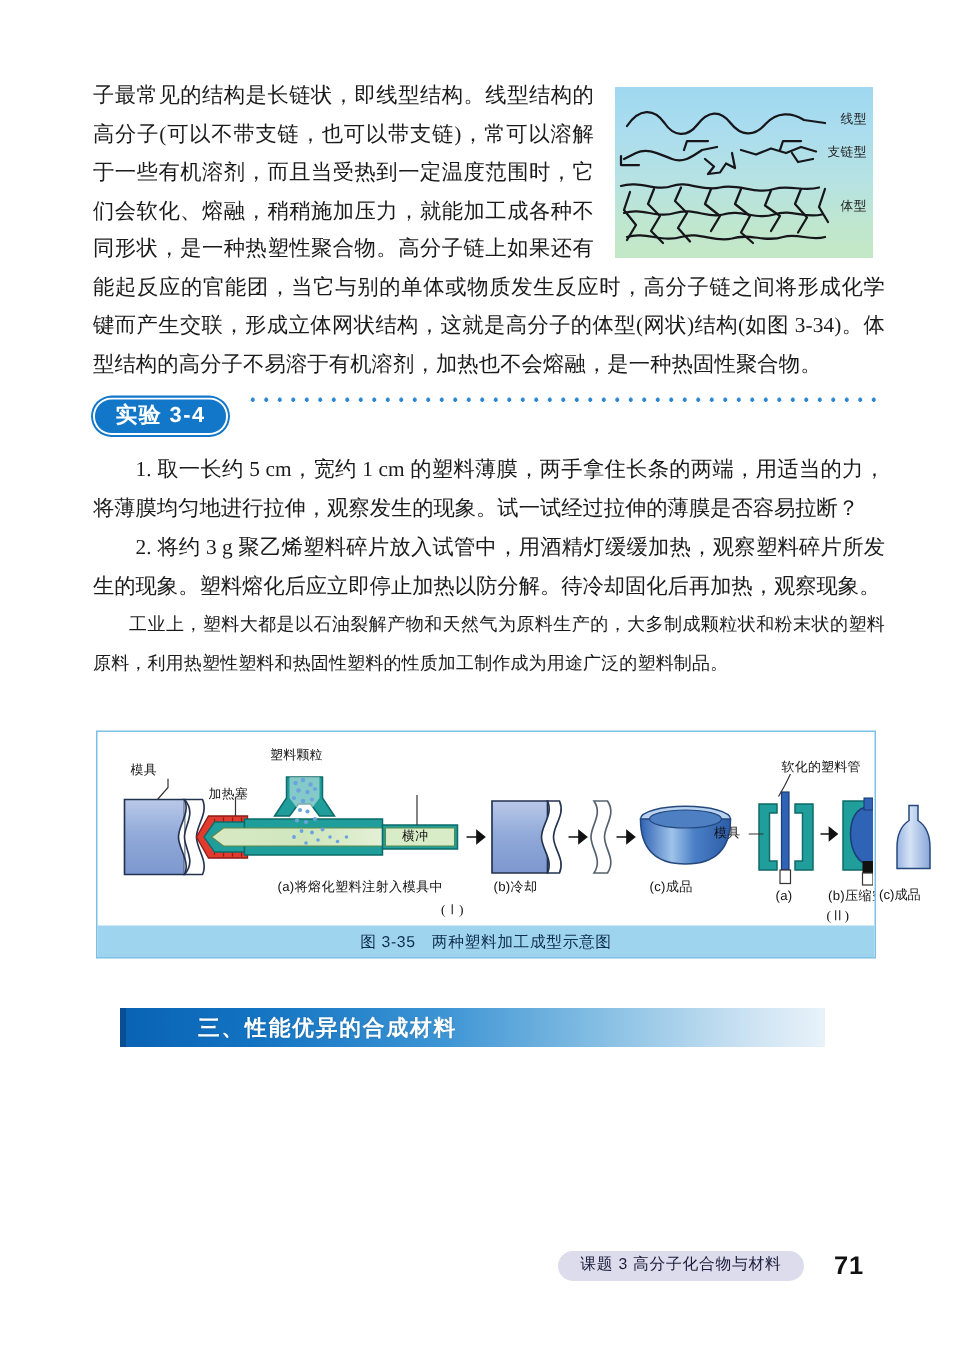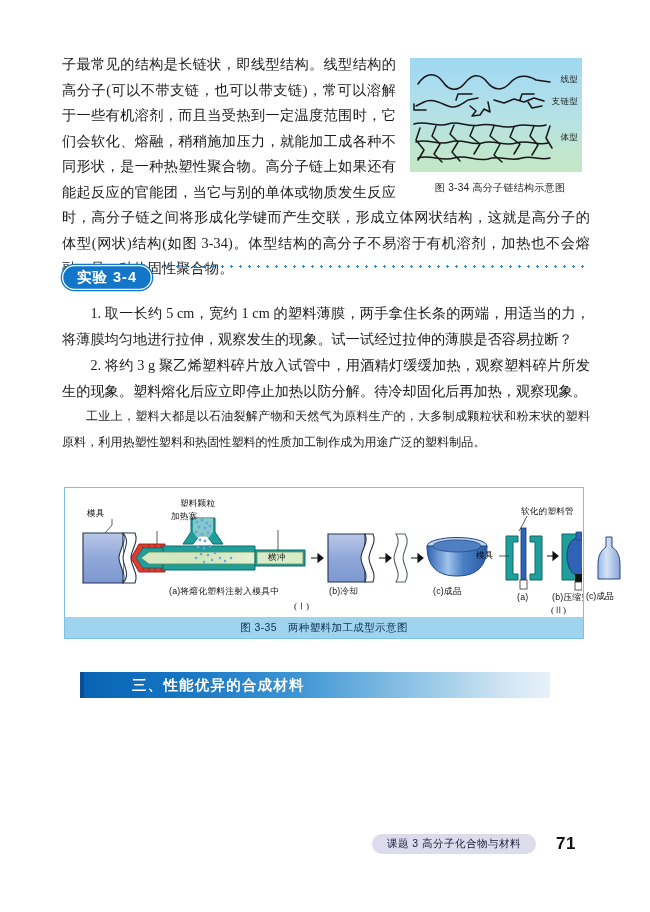--- a/index.html
+++ b/index.html
@@ -293,21 +293,20 @@
             <path d="M8 100 C20 96, 32 104, 44 100 C56 96, 66 104, 78 101 C90 97, 100 104, 112 100 C122 97, 130 103, 140 100"></path>
             <path d="M140 68 L136 80 L142 90"></path>
           </g>
         </svg>
         <div class="fig334-labels">
           <span class="lbl-xian">线型</span>
           <span class="lbl-zhi">支链型</span>
           <span class="lbl-ti">体型</span>
         </div>
       </div>
-      <div class="fig334-cap">图 3-34  高分子链结构示意图</div>
     </div>
 
     <div class="para-top body-text">子最常见的结构是长链状，即线型结构。线型结构的高分子(可以不带支链，也可以带支链)，常可以溶解于一些有机溶剂，而且当受热到一定温度范围时，它们会软化、熔融，稍稍施加压力，就能加工成各种不同形状，是一种热塑性聚合物。高分子链上如果还有能起反应的官能团，当它与别的单体或物质发生反应时，高分子链之间将形成化学键而产生交联，形成立体网状结构，这就是高分子的体型(网状)结构(如图 3-34)。体型结构的高分子不易溶于有机溶剂，加热也不会熔融，是一种热固性聚合物。</div>
   </div>
 
   <div class="exp-block">
     <div class="exp-header">
       <div class="exp-badge">实验 3-4</div>
       <div class="exp-dots"></div>
     </div>
@@ -450,30 +449,30 @@
           <path d="M523 100 L523 92 M520 95 L523 90 L526 95 Z" stroke="#111" stroke-width="1" fill="#111"></path>
         </g>
       </svg>
 
       
       <span class="dlabel" style="left:22px; top:20px;">模具</span>
       <svg style="position:absolute;left:38px;top:31px;" width="16" height="16">
           <path d="M9 0 L9 6 L2 14" stroke="#333" stroke-width="0.8" fill="none"></path>
         </svg>
 
-      <span class="dlabel" style="left:74px; top:23px;margin-left:32px;">加热塞</span>
+      <span class="dlabel" style="left:74px; top:36px;">加热塞</span>
       <svg style="position:absolute;left:88px;top:43px;" width="10" height="14">
           <path d="M4 0 L4 13" stroke="#333" stroke-width="0.8" fill="none"></path>
         </svg>
 
       <span class="dlabel" style="left:115px; top:10px;">塑料颗粒</span>
 
       <span class="dlabel" style="left:203px; top:31px;margin-top:33px;">横冲</span>
 
-      <span class="dcaption" style="left:104px; top:98px;">(a)将熔化塑料注射入模具中</span>
+      <span class="dcaption" style="left:120px; top:98px;">(a)将熔化塑料注射入模具中</span>
       <span class="dcaption" style="left:264px; top:98px;">(b)冷却</span>
       <span class="dcaption" style="left:368px; top:98px;">(c)成品</span>
       <span class="roman" style="left:229px; top:112px;">(Ⅰ)</span>
 
       
       <span class="dlabel" style="left:411px; top:62px;">模具</span>
       <svg style="position:absolute;left:434px;top:64px;" width="12" height="8">
           <path d="M0 4 L10 4" stroke="#333" stroke-width="0.8" fill="none"></path>
         </svg>
 

